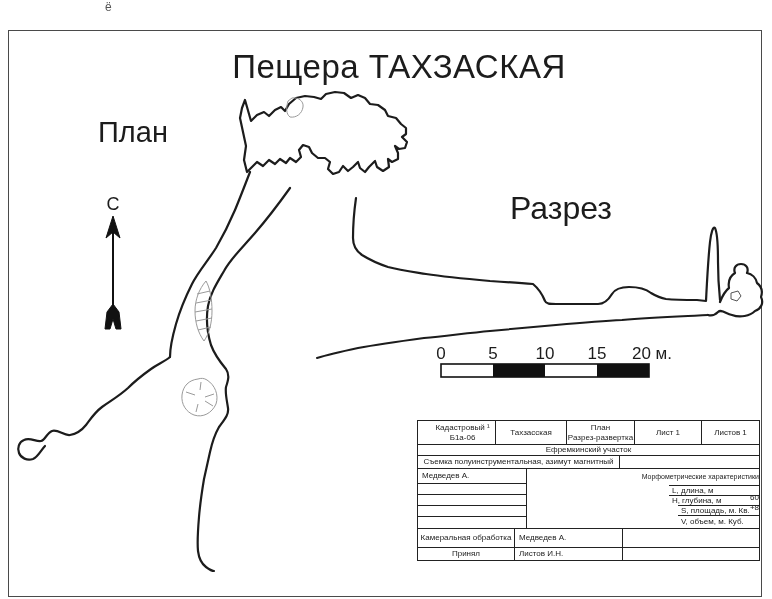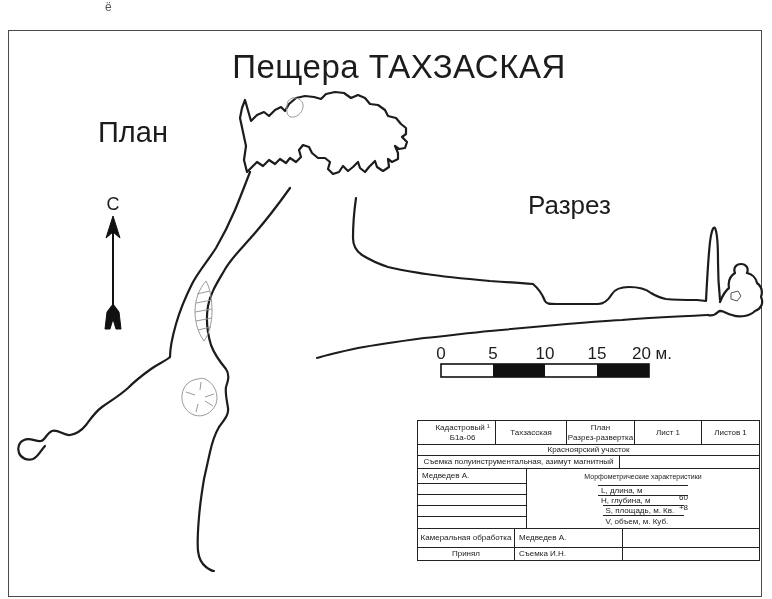--- a/index.html
+++ b/index.html
@@ -3,21 +3,21 @@
 <meta charset="utf-8">
 <style>
   html,body{margin:0;padding:0;background:#ffffff;}
   body{width:772px;height:599px;position:relative;overflow:hidden;
        font-family:"Liberation Sans", sans-serif;color:#1c1c1c;}
   .abs{position:absolute;}
   #frame{left:8px;top:30px;width:752px;height:565px;border:1px solid #4a4a4a;}
   #top-note{left:105px;top:0px;font-size:12px;color:#555;}
   #title{left:399px;top:48px;transform:translateX(-50%);font-size:33px;letter-spacing:.5px;white-space:nowrap;}
   #plan-label{left:98px;top:116px;font-size:29px;}
-  #section-label{left:528px;top:190px;font-size:26px;}
+  #section-label{left:510px;top:190px;font-size:32px;}
   #north-label{left:113px;top:194px;transform:translateX(-50%);font-size:18px;}
   svg.draw{left:0;top:0;}
   .scale-num{position:absolute;top:344px;font-size:17px;transform:translateX(-50%);white-space:nowrap;}
 
   
   #info-table{left:417px;top:420px;width:341px;border:1px solid #222;font-size:8px;line-height:1.15;}
   .trow{display:flex;border-top:1px solid #222;}
   .trow:first-child{border-top:none;margin-left:12px;}
   .tcell{border-left:1px solid #222;box-sizing:border-box;display:flex;flex-direction:column;
          align-items:center;justify-content:center;text-align:center;overflow:hidden;}
@@ -147,42 +147,42 @@
     <div class="tcell" style="flex:0 0 67px">
       <span>Лист 1</span>
     </div>
     <div class="tcell" style="flex:1">
       <span>Листов 1</span>
     </div>
   </div>
 
   <div class="trow" style="height:10px">
     <div class="tcell" style="flex:1">
-      <span>Красноярский участок</span>
+      <span>Ефремкинский участок</span>
     </div>
   </div>
 
   <div class="trow" style="height:12px">
     <div class="tcell" style="flex:0 0 201px">
       <span>Съемка полуинструментальная, азимут магнитный</span>
     </div>
     <div class="tcell" style="flex:1"></div>
   </div>
 
   <div class="trow" style="height:59px">
     <div class="tcell stack" style="flex:0 0 108px;justify-content:flex-start;align-items:stretch">
       <div class="srow" style="height:14px;padding-left:4px">
         <span>Медведев А.</span>
       </div>
       <div class="srow" style="height:11px"></div>
       <div class="srow" style="height:11px"></div>
       <div class="srow" style="height:11px"></div>
       <div class="srow" style="flex:1"></div>
     </div>
-    <div class="tcell stack" style="flex:1;justify-content:flex-start;align-items:center">
+    <div class="tcell stack" style="flex:1;justify-content:flex-start;align-items:flex-end">
       <div class="srow small" style="height:19px;justify-content:center">
         <span>Морфометрические характеристики</span>
       </div>
       <div class="srow" style="height:10px">
         <div class="pair">
             <span class="lab">L, длина, м</span>
             <span class="val">60</span>
           </div>
       </div>
       <div class="srow" style="height:10px">
@@ -213,18 +213,18 @@
     <div class="tcell left" style="flex:0 0 108px">
       <span>Медведев А.</span>
     </div>
     <div class="tcell" style="flex:1"></div>
   </div>
   <div class="trow" style="height:12px">
     <div class="tcell" style="flex:0 0 96px">
       <span>Принял</span>
     </div>
     <div class="tcell left" style="flex:0 0 108px">
-      <span>Съемка И.Н.</span>
+      <span>Листов И.Н.</span>
     </div>
     <div class="tcell" style="flex:1"></div>
   </div>
 
 </div>
 
 </body></html>

